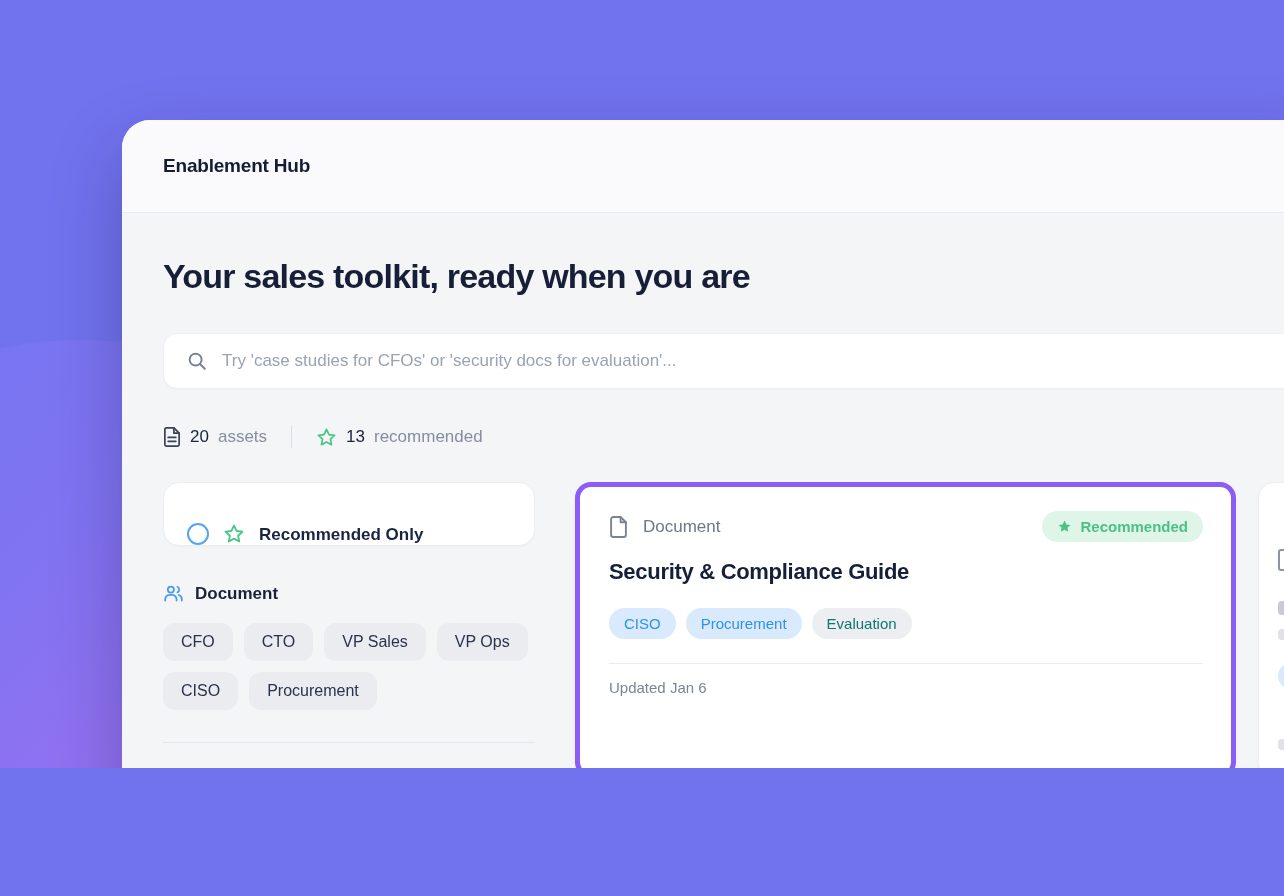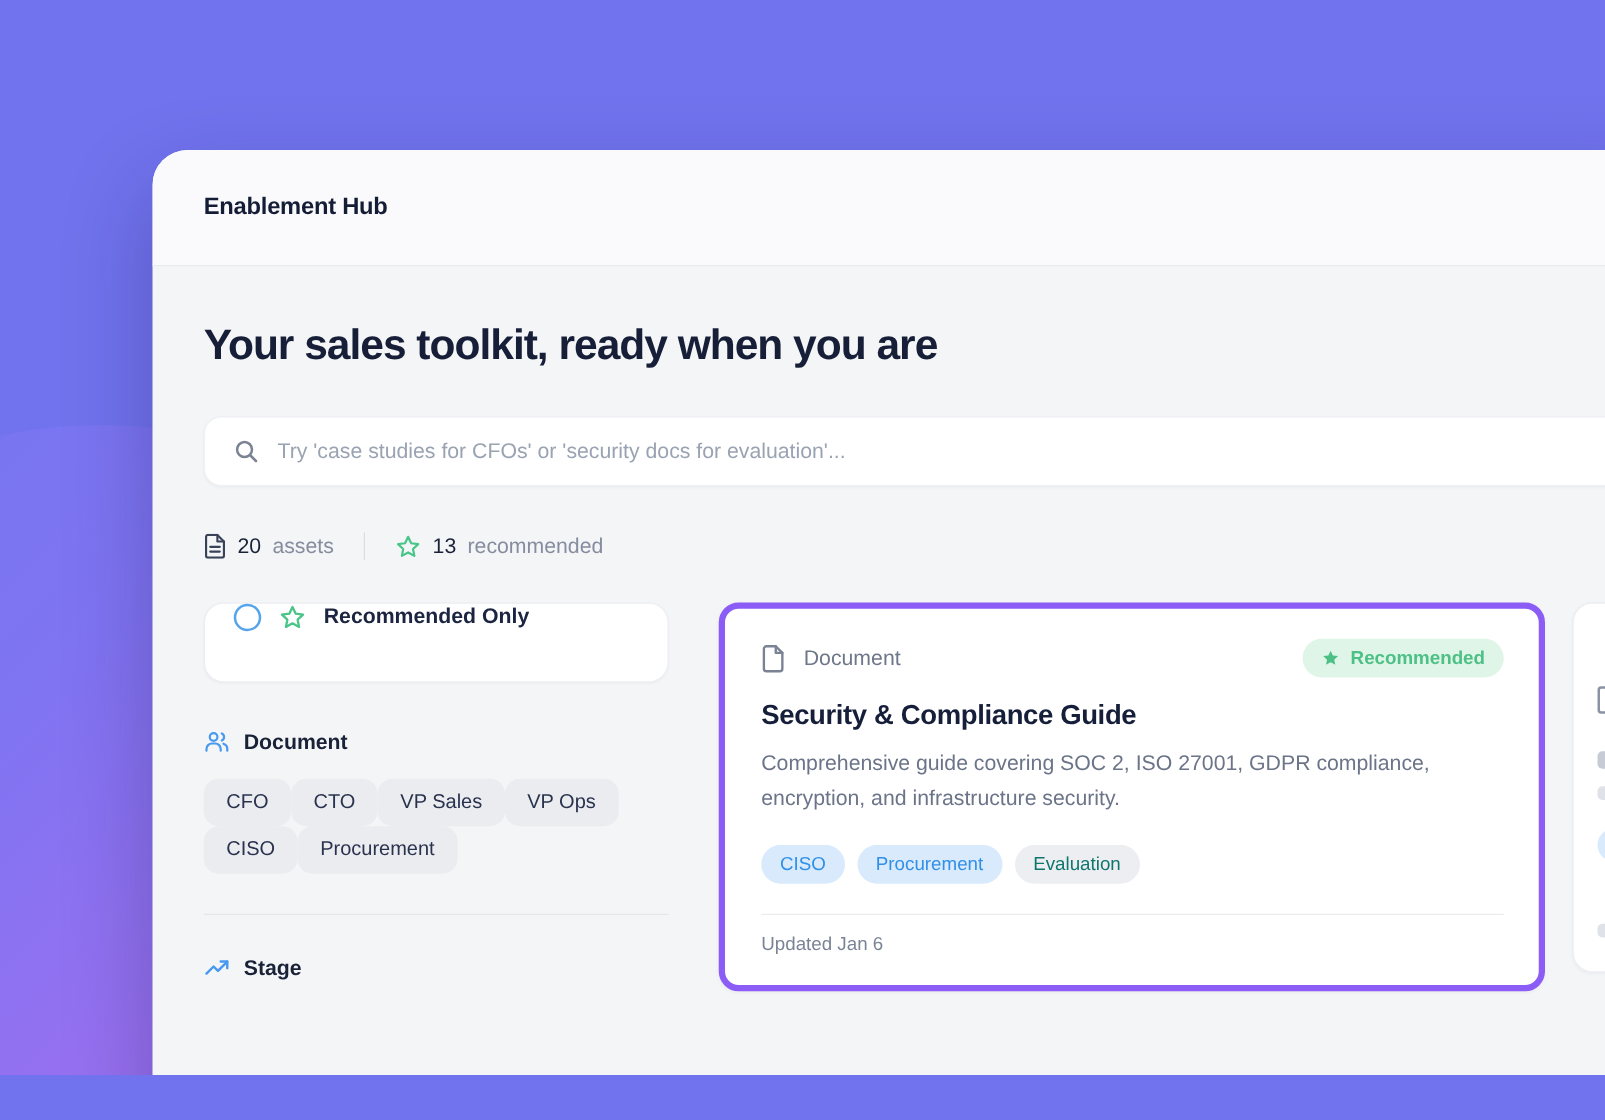--- a/index.html
+++ b/index.html
@@ -4,21 +4,21 @@
 <style>
   * { margin: 0; padding: 0; box-sizing: border-box; }
   html, body { width: 1284px; height: 896px; }
   body {
     font-family: "Liberation Sans", sans-serif;
     background: #7173EE;
     overflow: hidden;
   }
   .stage-wrap {
     position: relative;
-    width: 1284px; height: 860px;
+    width: 1284px; height: 768px;
     background: #7173EE;
     overflow: hidden;
   }
   .bg-blob {
     position: absolute;
     left: -300px; top: 340px;
     width: 760px; height: 760px;
     border-radius: 50%;
     background: linear-gradient(135deg, #7077F1 0%, #7f74f2 35%, #9a70f0 62%, #bb6cea 85%, #c96ae3 100%);
   }
@@ -78,36 +78,36 @@
   .stat-label { color: #858D9E; }
   .stat-divider { width: 1px; height: 22px; background: #DADDE4; margin: 0 24px; }
   .results-row {
     margin-top: 34px;
     display: flex; gap: 40px; align-items: flex-start;
   }
   .sidebar { width: 372px; flex: 0 0 372px; }
   .toggle-card {
     height: 64px; background: #fff;
     border: 1px solid #EDEEF2; border-radius: 16px;
-    display: flex; align-items: flex-start; gap: 14px;
+    display: flex; align-items: flex-end; gap: 14px;
     padding: 0 23px;
     box-shadow: 0 1px 2px rgba(23,31,56,0.03);
     cursor: pointer;
   }
   .radio-circle {
     width: 22px; height: 22px; border-radius: 50%;
     border: 2px solid #56A5EC; background: #fff; flex: 0 0 22px;
   }
   .toggle-label { font-size: 17px; font-weight: 600; color: #1B2440; }
   .filter-heading {
     display: flex; align-items: center; gap: 11px;
     margin-top: 37px;
   }
   .filter-heading .fh-label { font-size: 17px; font-weight: 700; color: #1A2238; }
-  .chips { margin-top: 19px; display: flex; flex-wrap: wrap; width: 372px; }
+  .chips { margin-top: 19px; display: flex; flex-wrap: wrap; gap: 11px; width: 372px; }
   .chip {
     background: #EBECF0; border-radius: 12px;
     padding: 10px 18px; font-size: 16px; font-weight: 500; color: #2A334E;
     cursor: pointer; white-space: nowrap;
   }
   .side-divider { margin-top: 32px; height: 1px; background: #E4E6EB; width: 372px; }
   .stage-heading { margin-top: 32px; }
   .cards-area { display: flex; gap: 22px; flex: 1; }
   .asset-card {
     width: 661px; flex: 0 0 661px;
@@ -265,21 +265,20 @@
                 <span class="icon">
                   <svg width="15" height="15" viewBox="0 0 24 24" fill="#4DC086">
                     <path d="M12 2.5 l2.9 6.1 6.6 .8 -4.9 4.6 1.3 6.5 L12 17.3 6.1 20.5 l1.3 -6.5 L2.5 9.4 l6.6 -.8 Z"></path>
                   </svg>
                 </span>
                 <span>Recommended</span>
               </div>
             </div>
 
             <div class="card-title">Security &amp; Compliance Guide</div>
-            <div class="card-desc">Comprehensive guide covering SOC 2, ISO 27001, GDPR compliance, encryption, and infrastructure security.</div>
 
             <div class="tags-row">
               <span class="tag blue">CISO</span>
               <span class="tag blue">Procurement</span>
               <span class="tag gray">Evaluation</span>
             </div>
 
             <div class="card-footer-divider"></div>
             <div class="card-updated">Updated Jan 6</div>
           </div>

